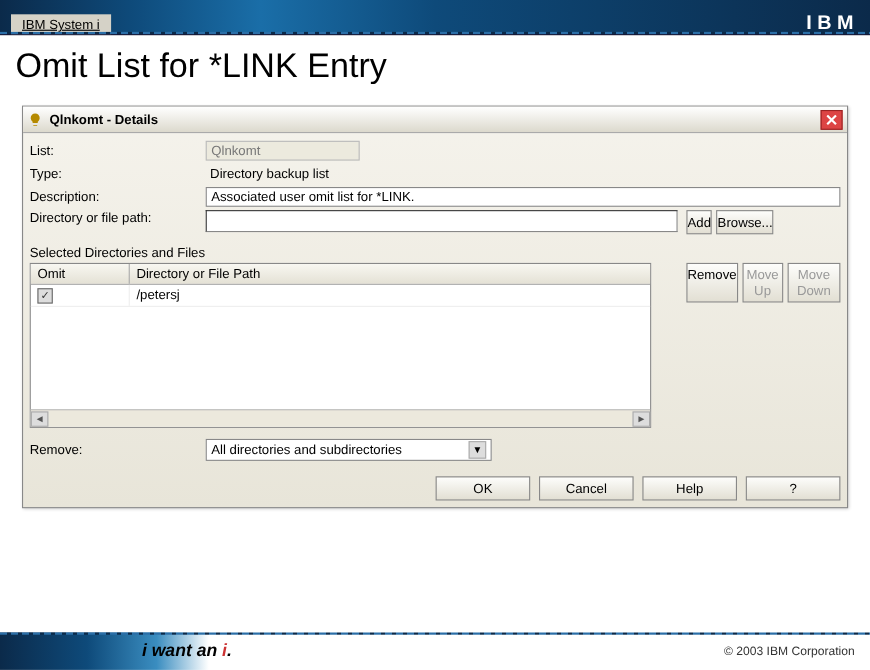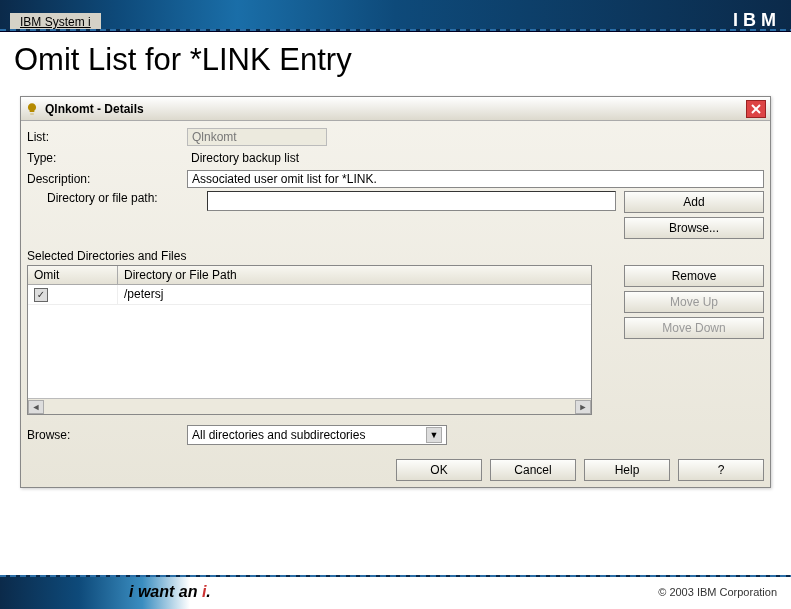--- a/index.html
+++ b/index.html
@@ -21,21 +21,21 @@
 .dialog-title { font-size: 12px; font-weight: bold; }
 .dialog-close { margin-left: auto; width: 20px; height: 18px; background:#d44; border:1px solid #922; display:flex; align-items:center; justify-content:center; color:#fff; font-size:12px; }
 
 .dialog-body { padding: 4px 6px 8px; }
 .form-row { display:flex; align-items:center; margin: 3px 0; font-size: 12px; }
 .form-label { width: 160px; }
 .form-value-static { flex:1; padding: 2px 4px; }
 .form-value-read { background:#eceade; border:1px solid #bbb; color:#777; padding:1px 4px; width: 140px; }
 .form-value-box { flex:1; background:#fff; border:1px solid #888; padding:1px 4px; }
 .path-row .form-input { flex:1; background:#fff; border:1px inset #888; height:20px; padding:1px 4px; font-size:12px; }
-.side-buttons { width: 140px; margin-left: 8px; display:flex; flex-direction:column; gap:4px; }
+.side-buttons { width: 140px; margin-left: 8px; display:flex; flex-direction:row; gap:4px; }
 .btn { background: linear-gradient(#fdfdfb,#e2dfd3); border:1px solid #888; font-size:12px; padding:3px 0; text-align:center; cursor:pointer; }
 .btn-disabled { color:#999; }
 
 .section-label { font-size:12px; margin: 10px 0 2px; }
 .table-wrap { display:flex; align-items:flex-start;gap:24px; }
 .table-area { flex:1; border:1px solid #888; background:#fff; height: 150px; position:relative; display:flex; flex-direction:column; }
 .thead { display:flex; background:linear-gradient(#f8f7f1,#e4e1d5); border-bottom:1px solid #aaa; font-size:12px; }
 .th-omit { width: 90px; padding:2px 6px; border-right:1px solid #aaa; }
 .th-path { flex:1; padding:2px 6px; }
 .trow { display:flex; font-size:12px; border-bottom:1px solid #eee; }
@@ -96,21 +96,21 @@
     </div>
     <div class="form-row">
       <span class="form-label">Type:</span>
       <span class="form-value-static">Directory backup list</span>
     </div>
     <div class="form-row">
       <span class="form-label">Description:</span>
       <span class="form-value-box">Associated user omit list for *LINK.</span>
     </div>
 
-    <div class="form-row path-row" style="align-items:flex-start;margin-left:20px;">
+    <div class="form-row path-row" style="align-items:flex-start;">
       <span class="form-label">Directory or file path:</span>
       <input class="form-input" value="" style="">
       <div class="side-buttons">
         <div class="btn">Add</div>
         <div class="btn">Browse...</div>
       </div>
     </div>
 
     <div class="section-label">Selected Directories and Files</div>
 
@@ -133,21 +133,21 @@
         </div>
       </div>
       <div class="side-buttons">
         <div class="btn">Remove</div>
         <div class="btn btn-disabled">Move Up</div>
         <div class="btn btn-disabled">Move Down</div>
       </div>
     </div>
 
     <div class="include-row">
-      <span class="form-label">Browse:</span>
+      <span class="form-label">Remove:</span>
       <div class="select">
         <span>All directories and subdirectories</span>
         <span class="select-caret">▼</span>
       </div>
     </div>
 
   </div>
 
   <div class="dialog-footer">
     <div class="btn">OK</div>

